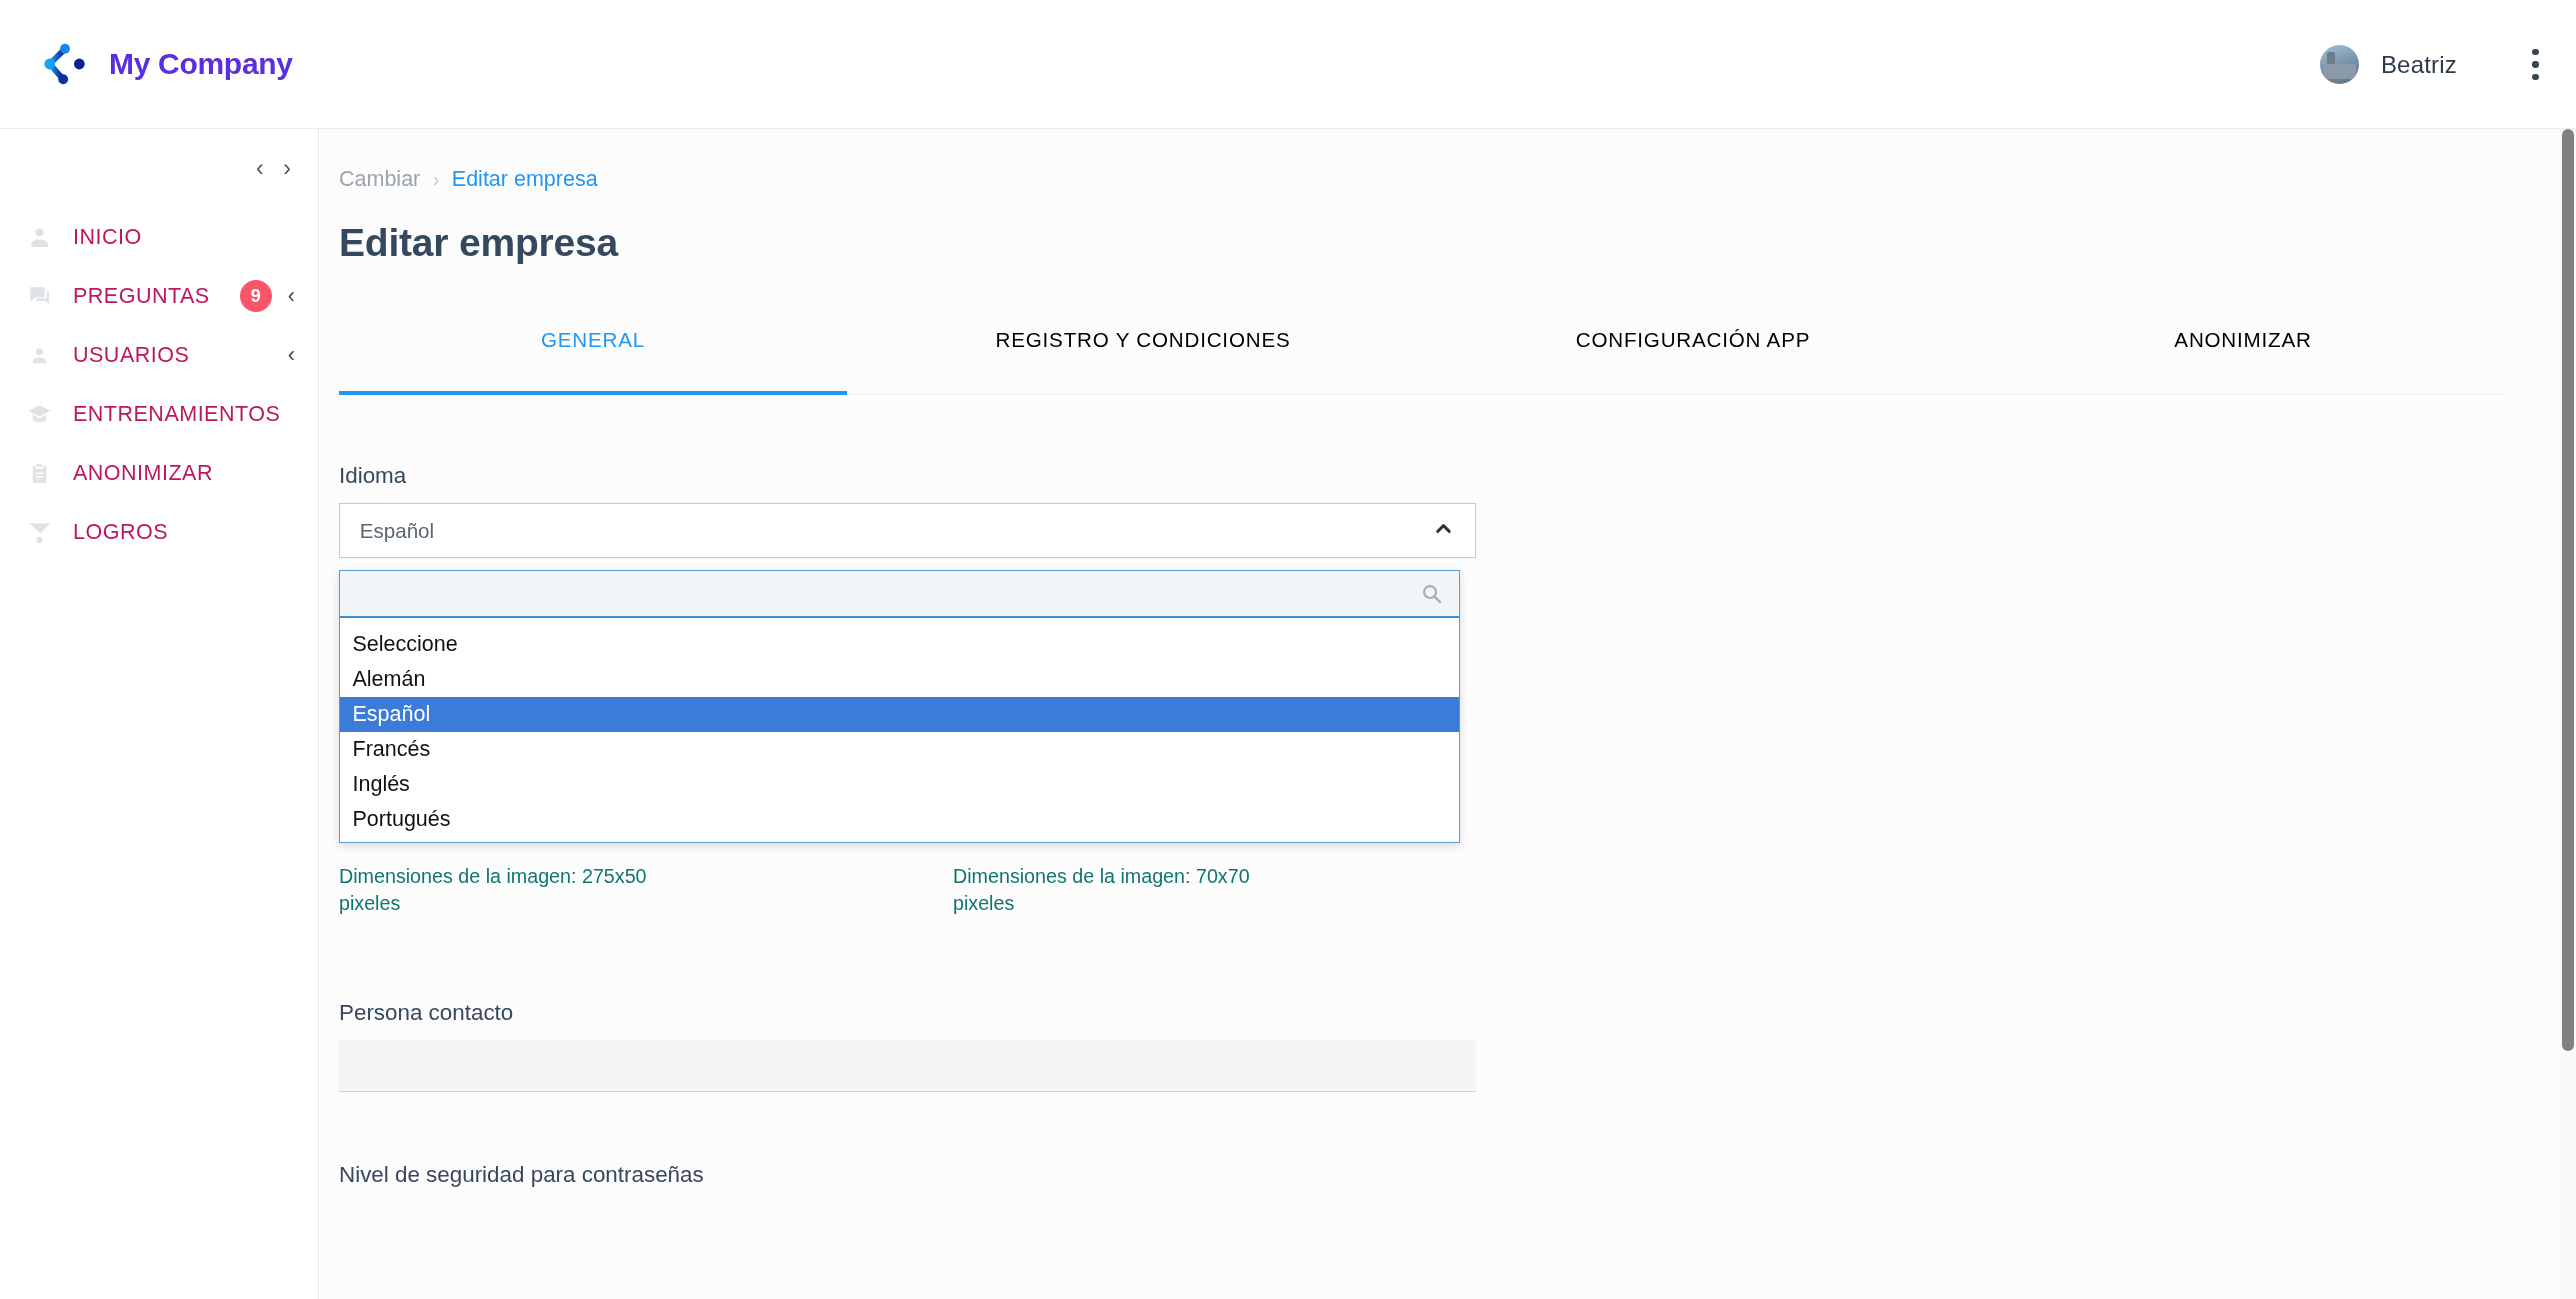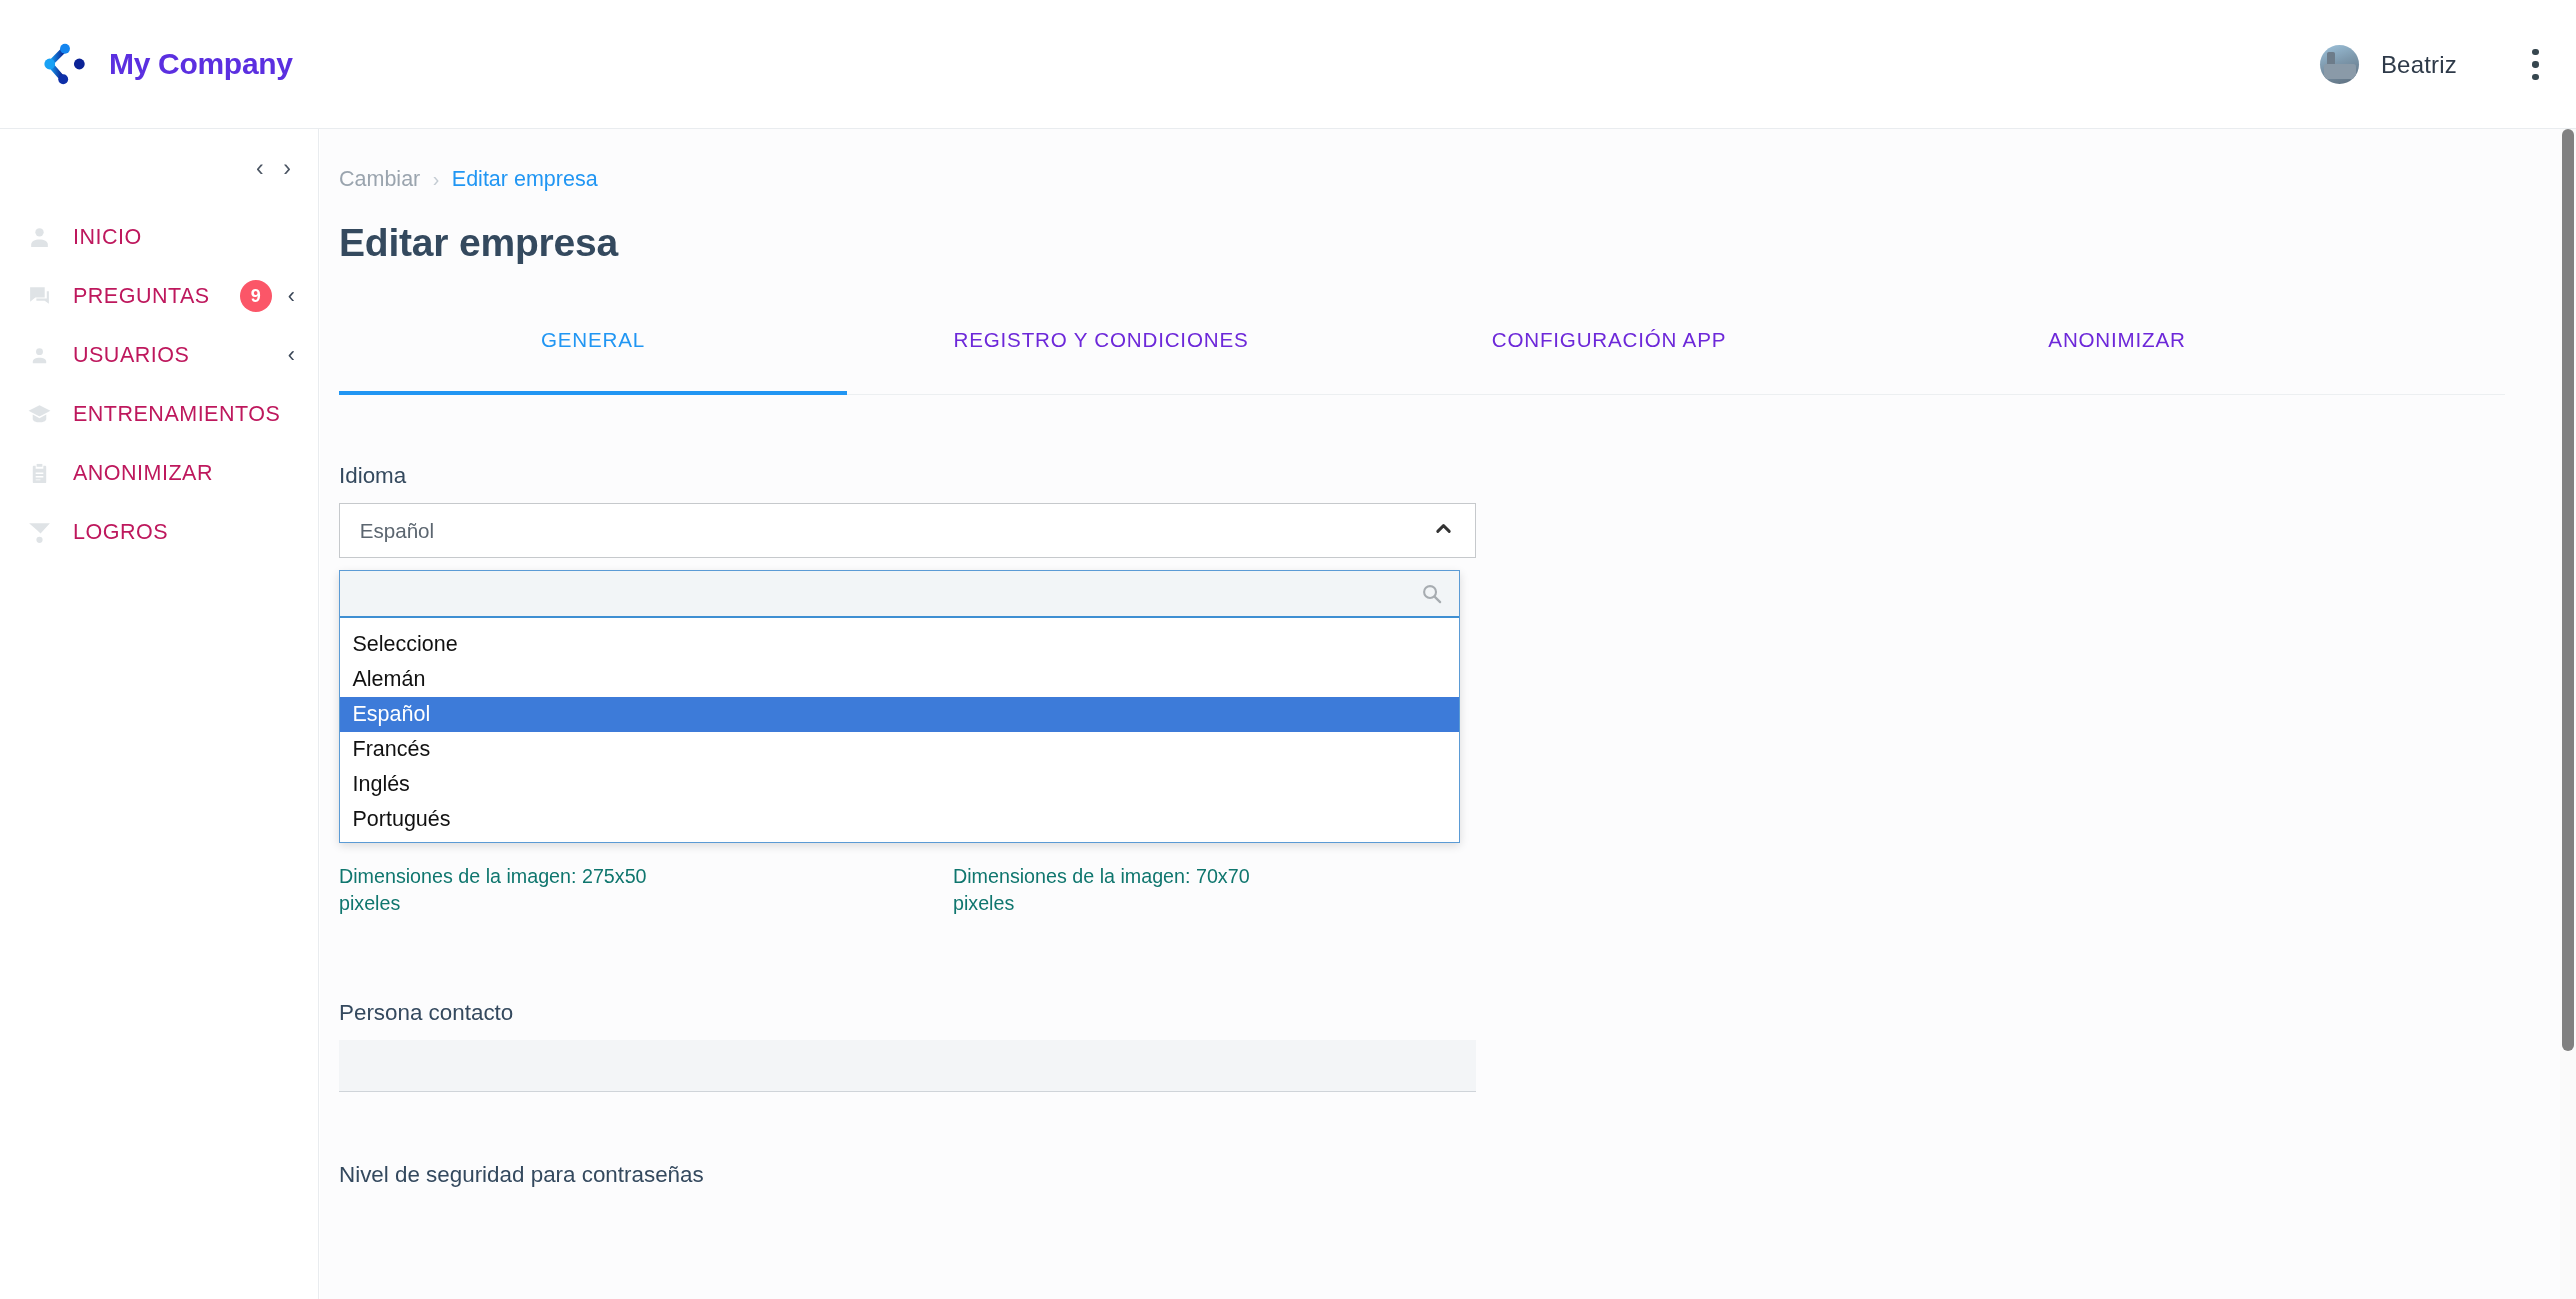--- a/index.html
+++ b/index.html
@@ -98,25 +98,26 @@
   .page-title {
     margin: 29px 0 0 19px; font-size: 39px; color: #34495e;
     letter-spacing: -0.2px;
   }
 
   
   .tabs {
     position: relative; margin: 52px 0 0 19px;
     height: 64px; width: 2166px;
     display: flex;
+    gap: 42px;
   }
   .tab {
     flex: 0 0 508px; text-align: center;
     font-size: 20.6px; letter-spacing: 0.8px;
-    color: #6d28d9; cursor: pointer;
+    color: #000000; cursor: pointer;
     padding-top: 10.7px; position: relative;
   }
   .tab.active { color: #2196f3; }
   .tab.active::after {
     content: ''; position: absolute; left: 0; right: 0; bottom: -14.3px;
     height: 4.5px; background: #2196f3;
   }
   .tabs-sep {
     position:absolute; left:0; right:0; bottom:-14.3px; height:0.9px; background:#eceff1;
   }

